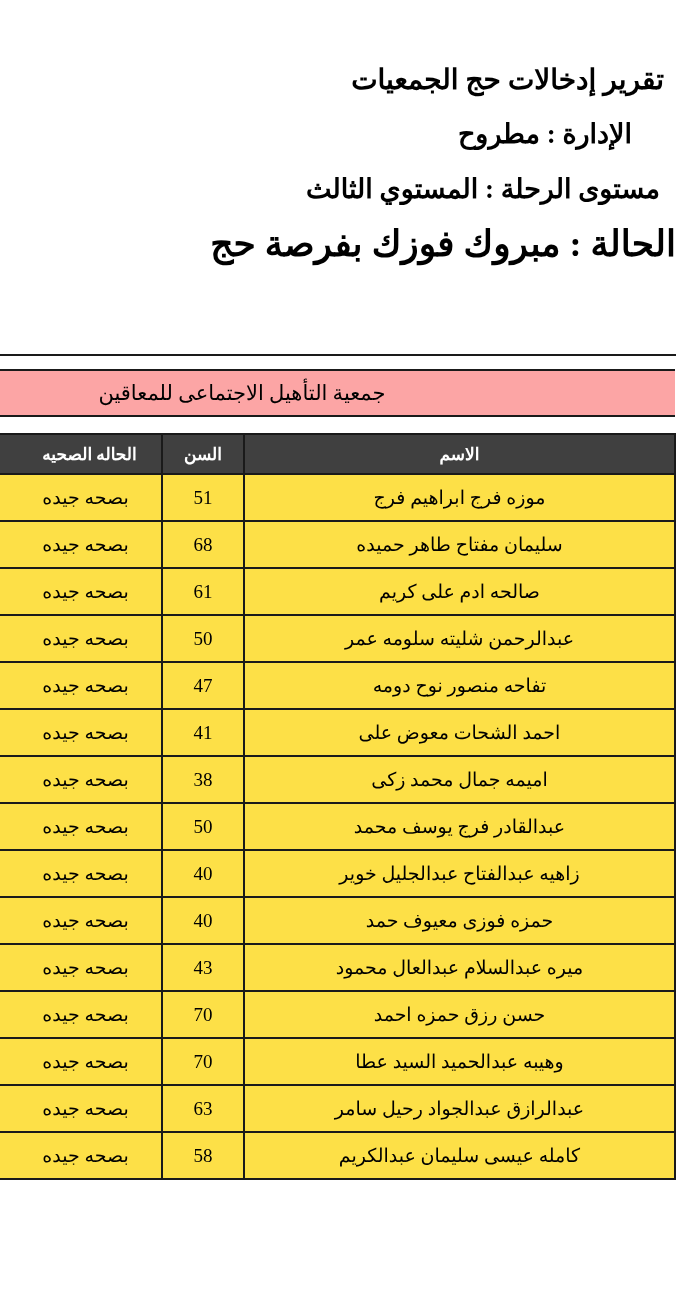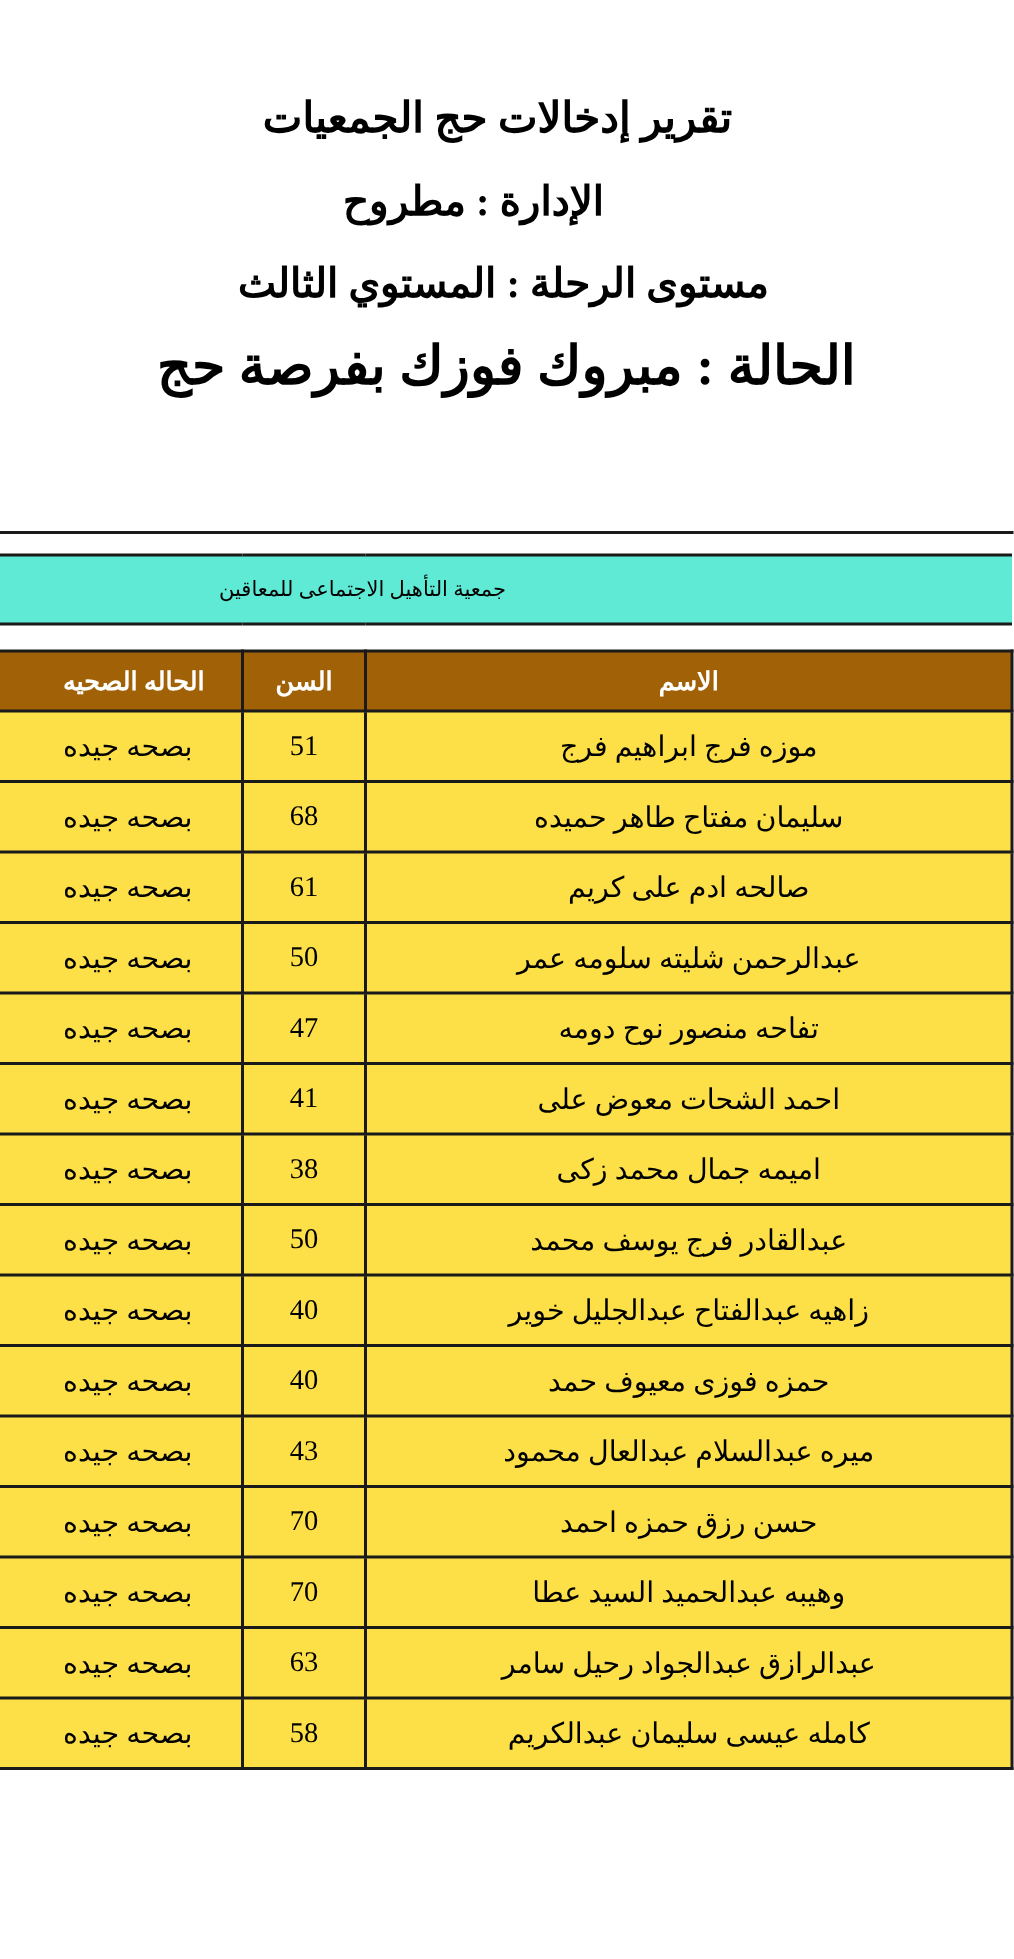--- a/index.html
+++ b/index.html
@@ -14,36 +14,36 @@
     position: relative;
     overflow: hidden;
     font-family: "Liberation Serif", "DejaVu Serif", serif;
     color: #000000;
     direction: rtl;
   }
 
   
   .page-head {
     padding-top: 52px;
-    text-align: center;
+    text-align: right;
   }
   .head-line {
     font-family: "Liberation Serif", "DejaVu Serif", serif;
     font-weight: bold;
     font-size: 27px;
     line-height: 55px;
     white-space: nowrap;
     color: #000;
     letter-spacing: 0px;
   }
   
   .head-line.l1 { font-size: 28px; padding-right: 12px; }
   .head-line.l2 { font-size: 27px; padding-right: 18px; }
   .head-line.l3 { font-size: 27px; padding-right: 44px; }
-  .head-line.l4 { font-size: 27px; padding-right: 4px; }
+  .head-line.l4 { font-size: 27px; padding-right: 16px; }
   .head-line.l5 { font-size: 36px; padding-right: 0px; }
 
   
   .pre-table-gap { height: 82px; }
 
   
   .table-wrap {
     position: relative;
     width: 676px;
   }
@@ -69,24 +69,24 @@
 
   
   col.c-name   { width: 431px; }
   col.c-age    { width: 82px;  }
   col.c-health { width: 163px; }
 
   
   tr.society-row td {
     height: 44px;
     text-align: center;
-    font-size: 14px;
+    font-size: 21px;
     font-weight: normal;
     font-family: "Liberation Serif", "DejaVu Serif", serif;
-    background: #5eead4;
+    background: #fca5a5;
     border-right: none;
     border-left: none;
   }
   .society-inner {
     
     white-space: nowrap;
     display: block;
     text-align: center;
     padding-right: 150px;
     margin-left: -40px;
@@ -97,21 +97,21 @@
     height: 16px;
     background: #ffffff;
     border-right: none;
     border-left: none;
     border-top: 2px solid #1a1a1a;
     border-bottom: none;
   }
 
   
   tr.head-row th {
-    background: #a16207;
+    background: #404040;
     color: #ffffff;
     height: 38px;
     font-size: 17px;
     font-weight: bold;
     text-align: center;
     font-family: "Liberation Serif", "DejaVu Serif", serif;
   }
   th.h-health .clip {
     display: block;
     white-space: nowrap;

